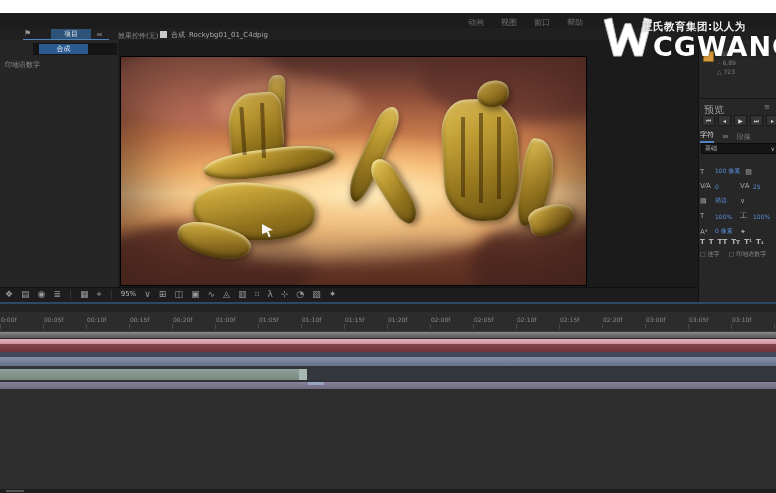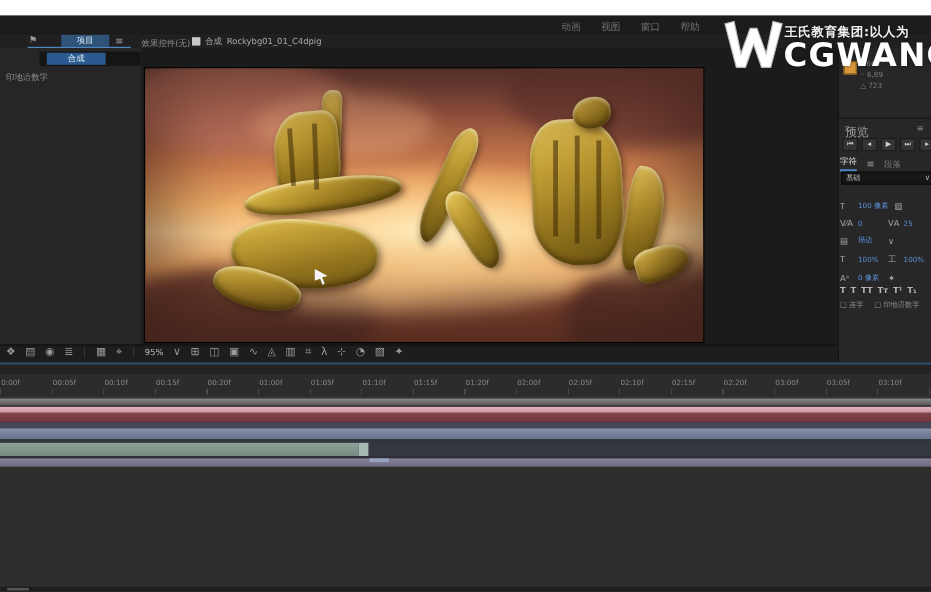--- a/index.html
+++ b/index.html
@@ -13,21 +13,21 @@
 
   
   .top-white{left:0;top:0;width:776px;height:13px;background:#ffffff;}
   .menubar{left:0;top:13px;width:776px;height:15px;background:#1c1c1c;border-bottom:1px solid #111;}
   .menu-items{left:468px;top:17px;display:flex;gap:17px;opacity:.75;}
   .menu-items span{color:#8d8d8d;font-size:8px;}
 
   
   .watermark{right:0;top:14px;width:178px;height:46px;color:#fff;z-index:60;pointer-events:none;}
   .wm-logo{position:absolute;left:0;top:2px;width:58px;height:42px;}
-  .wm-line1{position:absolute;left:56px;top:6px;font-size:10.5px;font-weight:bold;color:#f2f2f2;white-space:nowrap;letter-spacing:.5px;text-shadow:0 0 2px rgba(0,0,0,.6);}
+  .wm-line1{position:absolute;left:44px;top:6px;font-size:10.5px;font-weight:bold;color:#f2f2f2;white-space:nowrap;letter-spacing:.5px;text-shadow:0 0 2px rgba(0,0,0,.6);}
   .wm-line2{position:absolute;left:55px;top:17px;font-size:27px;font-weight:bold;color:#ffffff;letter-spacing:1px;white-space:nowrap;text-shadow:0 0 3px rgba(0,0,0,.5);}
 
   
   .tabrow{left:0;top:28px;width:776px;height:12px;background:#202020;}
   .flag-ico{left:24px;top:30px;color:#9a9a9a;font-size:8px;}
   .proj-tab{left:51px;top:29px;width:40px;height:10px;background:#2d5379;color:#dfe8f2;font-size:7px;
             display:flex;align-items:center;justify-content:center;}
   .tab-underline{left:23px;top:39px;width:86px;height:2px;background:#4f87c2;}
   .hamb{color:#8d8d8d;font-size:8px;}
   .effects-tab{left:118px;top:31px;color:#8d8d8d;font-size:7px;white-space:nowrap;}

